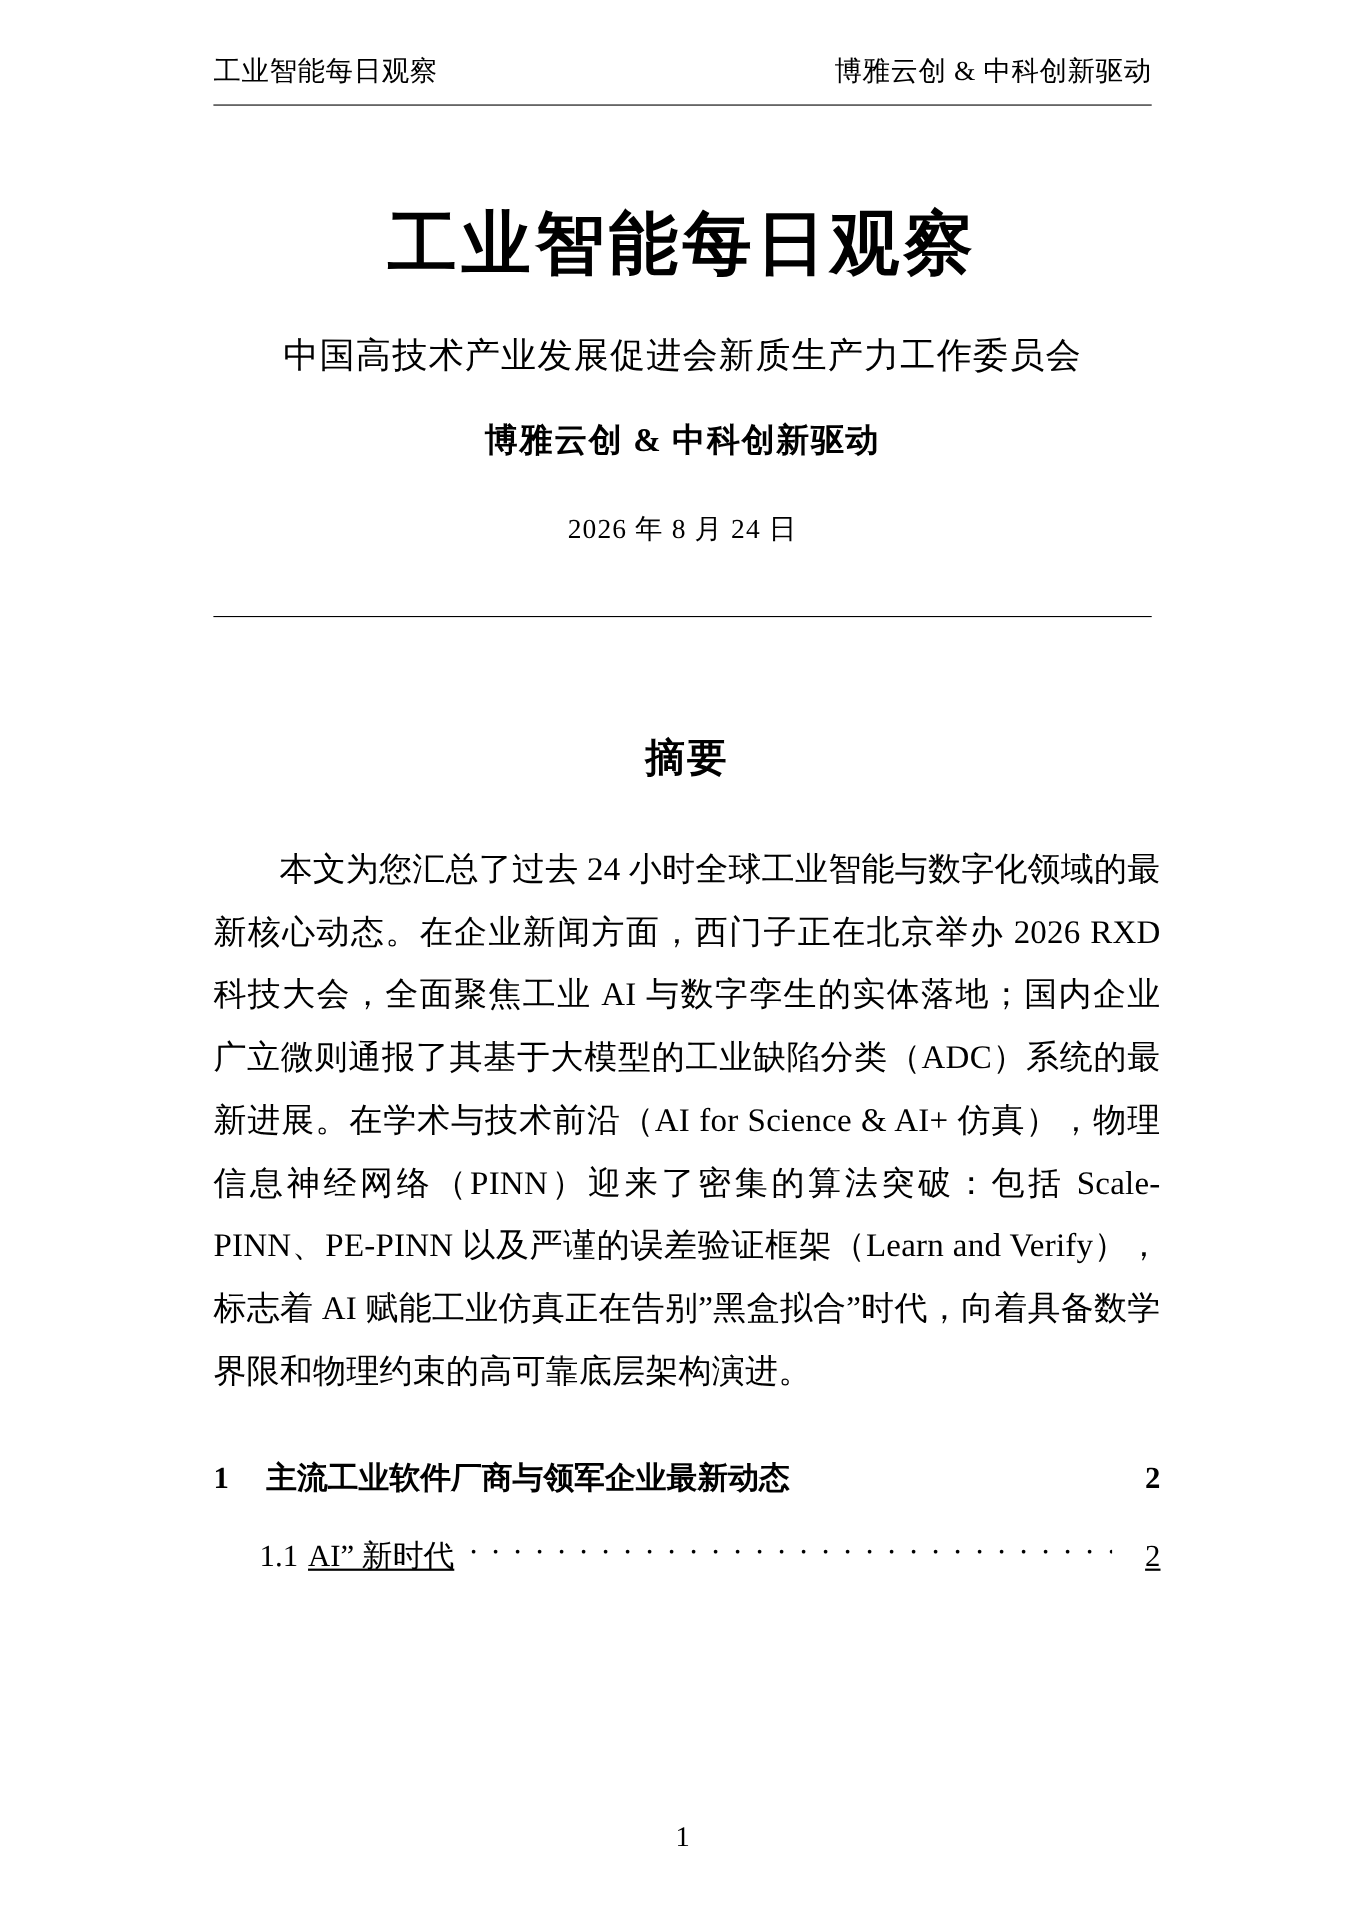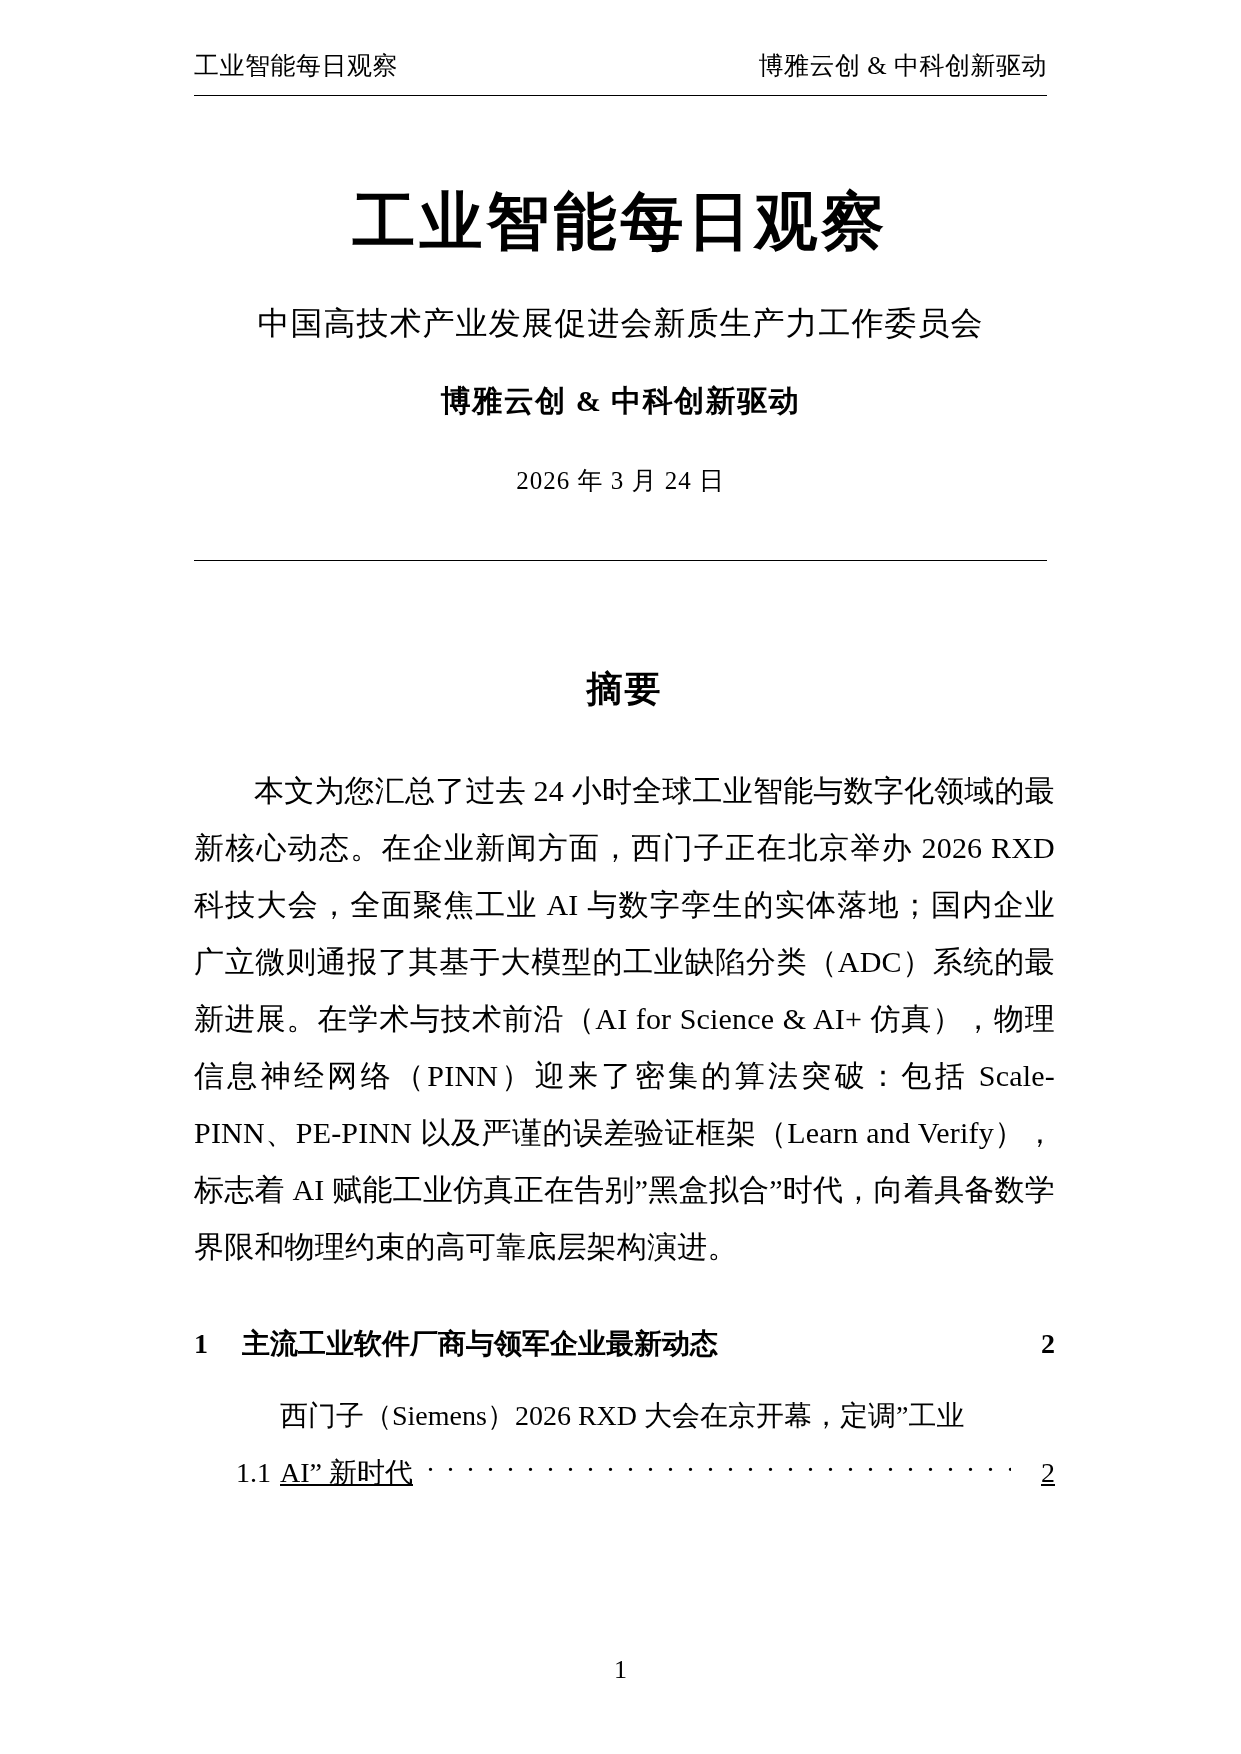--- a/index.html
+++ b/index.html
@@ -214,42 +214,41 @@
   <div class="runhead">
     <span>工业智能每日观察</span>
     <span>博雅云创 &amp; 中科创新驱动</span>
   </div>
   <div class="runhead-rule"></div>
 
   <div class="titleblock">
     <h1 class="doc-title">工业智能每日观察</h1>
     <div class="doc-subtitle-1">中国高技术产业发展促进会新质生产力工作委员会</div>
     <div class="doc-subtitle-2">博雅云创 &amp; 中科创新驱动</div>
-    <div class="doc-date">2026 年 3 月 24 日</div>
+    <div class="doc-date">2026 年 8 月 24 日</div>
   </div>
 
   <div class="title-rule"></div>
 
   <div class="abstract-wrap">
     <div class="abstract-heading">摘要</div>
     <p class="abstract-body">本文为您汇总了过去 24 小时全球工业智能与数字化领域的最新核心动态。在企业新闻方面，西门子正在北京举办 2026 RXD 科技大会，全面聚焦工业 AI 与数字孪生的实体落地；国内企业广立微则通报了其基于大模型的工业缺陷分类（ADC）系统的最新进展。在学术与技术前沿（AI for Science &amp; AI+ 仿真），物理信息神经网络（PINN）迎来了密集的算法突破：包括 Scale-PINN、PE-PINN 以及严谨的误差验证框架（Learn and Verify），标志着 AI 赋能工业仿真正在告别”黑盒拟合”时代，向着具备数学界限和物理约束的高可靠底层架构演进。</p>
   </div>
 
   <div class="contents-wrap">
 
     <div class="toc-l1">
       <span class="toc-l1-num">1</span>
       <span class="toc-l1-text">主流工业软件厂商与领军企业最新动态</span>
       <span class="toc-l1-page">2</span>
     </div>
 
     <div class="toc-l2">
       <span class="toc-l2-num">1.1</span>
       <span class="toc-l2-body">
-        <span class="toc-l2-line1">西门子（Siemens）2026 RXD 大会在京开幕，定调”工业</span>
         <span class="toc-l2-line2">
           <span class="toc-l2-tail">AI” 新时代</span>
           <span class="dotfill"></span>
           <span class="toc-l2-page">2</span>
         </span>
       </span>
     </div>
   </div>
 
   <div class="folio">1</div>

